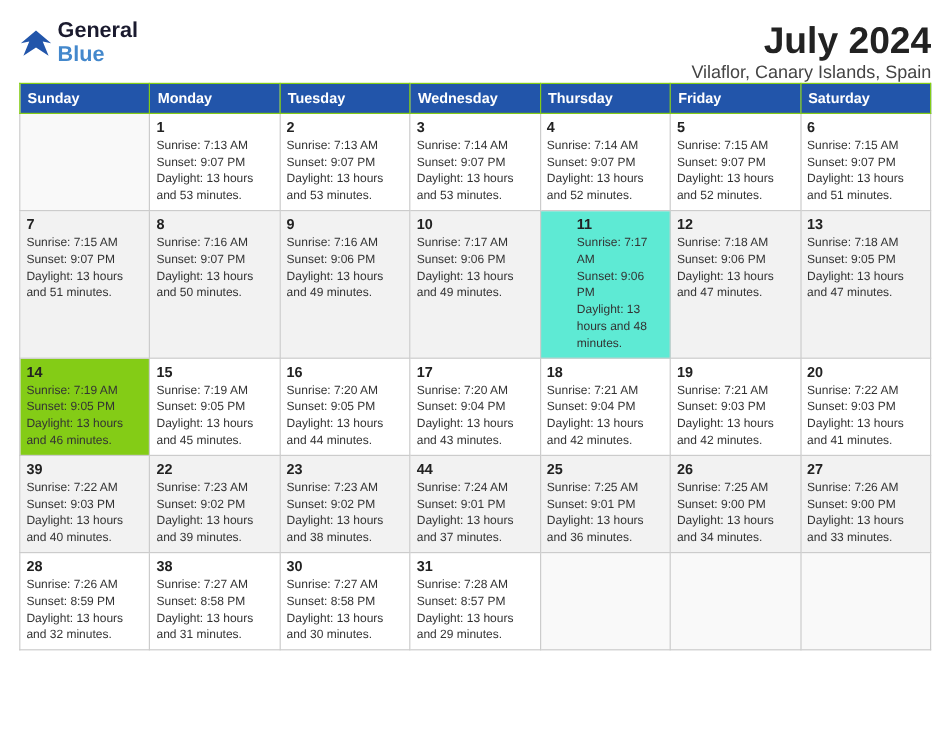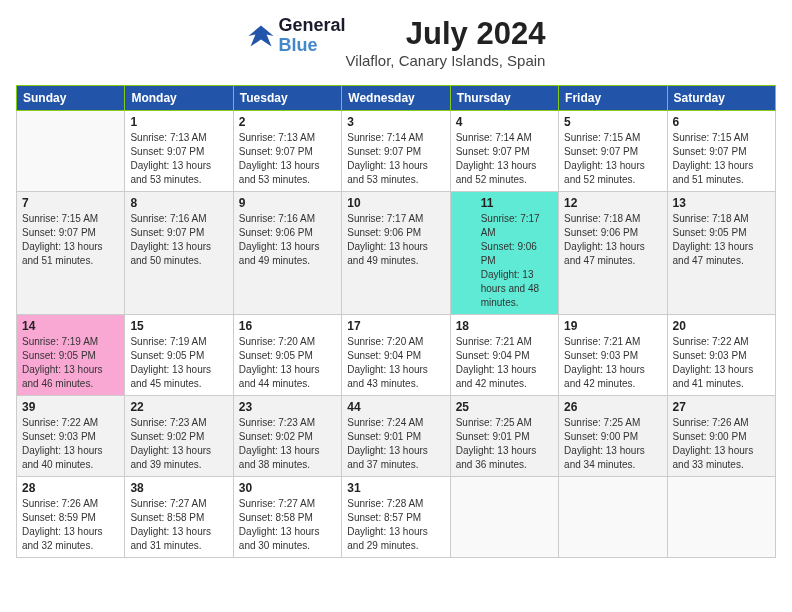--- a/index.html
+++ b/index.html
@@ -5,23 +5,23 @@
     * { box-sizing: border-box; margin: 0; padding: 0; }
     body {
       font-family: Arial, sans-serif;
       background: #fff;
       width: 792px;
       min-height: 612px;
       padding: 16px;
     }
     .header {
       display: flex;
-      justify-content: center;
+      justify-content: space-between;
       align-items: flex-start;
-      margin-bottom: 16px;
+      margin-bottom: 0;
     }
     .logo {
       display: flex;
       align-items: center;
       gap: 4px;
     }
     .logo-text {
       font-size: 18px;
       font-weight: bold;
       color: #1a1a2e;
@@ -192,21 +192,21 @@
 Daylight: 13 hours and 47 minutes.</div>
         </td>
         <td style="background: rgb(242, 242, 242);">
           <span class="day-number">13</span>
           <div class="day-info" style="white-space: pre-line;">Sunrise: 7:18 AM
 Sunset: 9:05 PM
 Daylight: 13 hours and 47 minutes.</div>
         </td>
       </tr>
       <tr>
-        <td style="background: #f9a8d4;">
+        <td style="background: #84cc16;">
           <span class="day-number">14</span>
           <div class="day-info" style="white-space: pre-line;">Sunrise: 7:19 AM
 Sunset: 9:05 PM
 Daylight: 13 hours and 46 minutes.</div>
         </td>
         <td style="background: rgb(255, 255, 255);">
           <span class="day-number">15</span>
           <div class="day-info" style="white-space: pre-line;">Sunrise: 7:19 AM
 Sunset: 9:05 PM
 Daylight: 13 hours and 45 minutes.</div>

